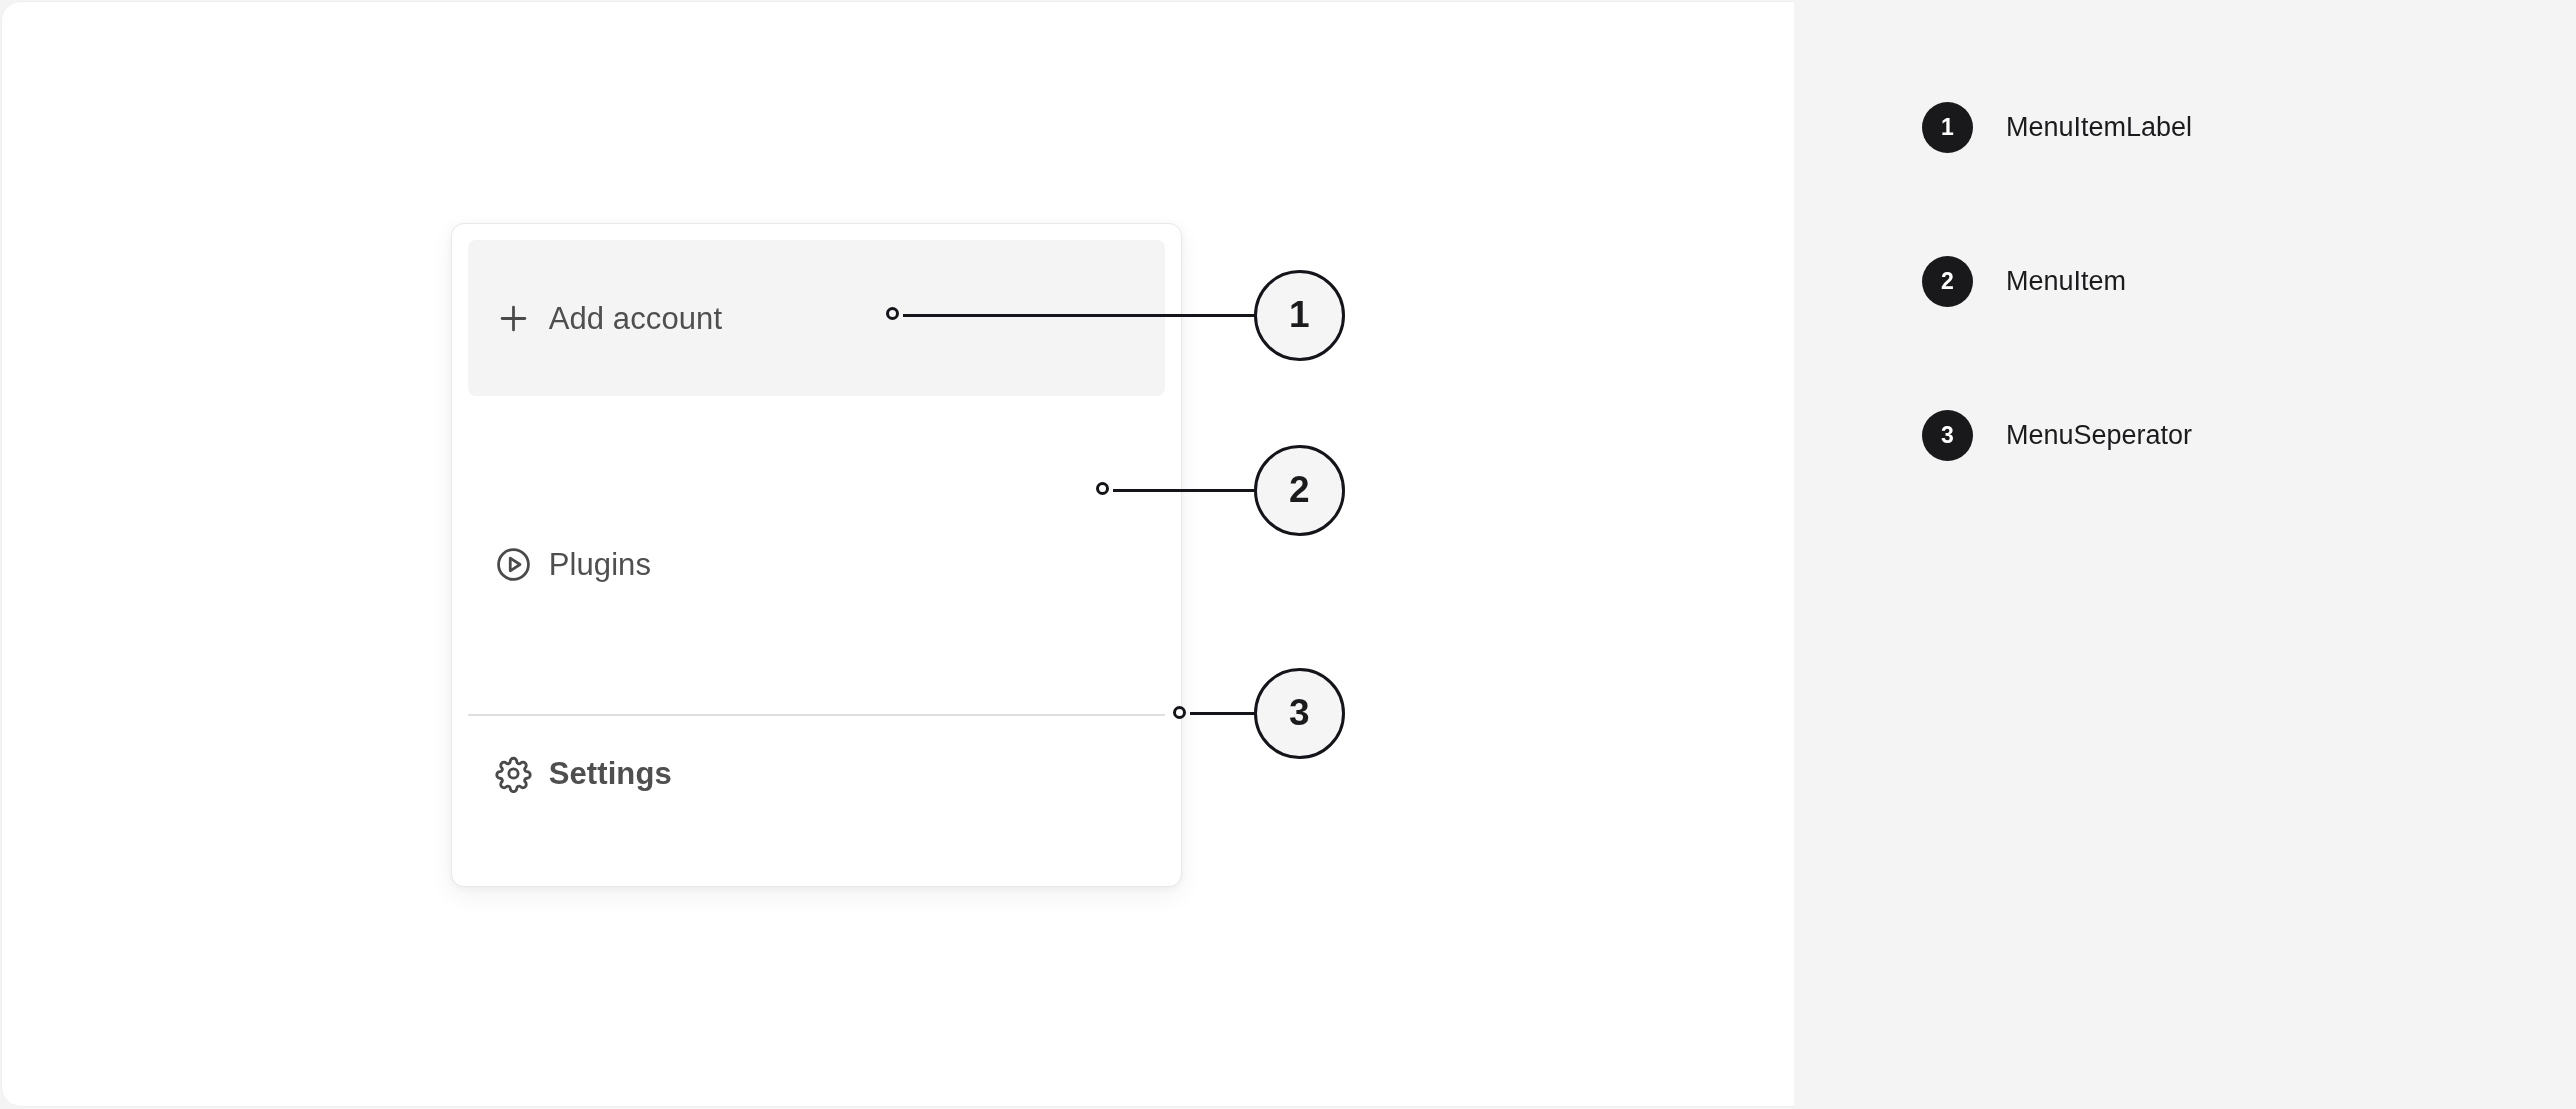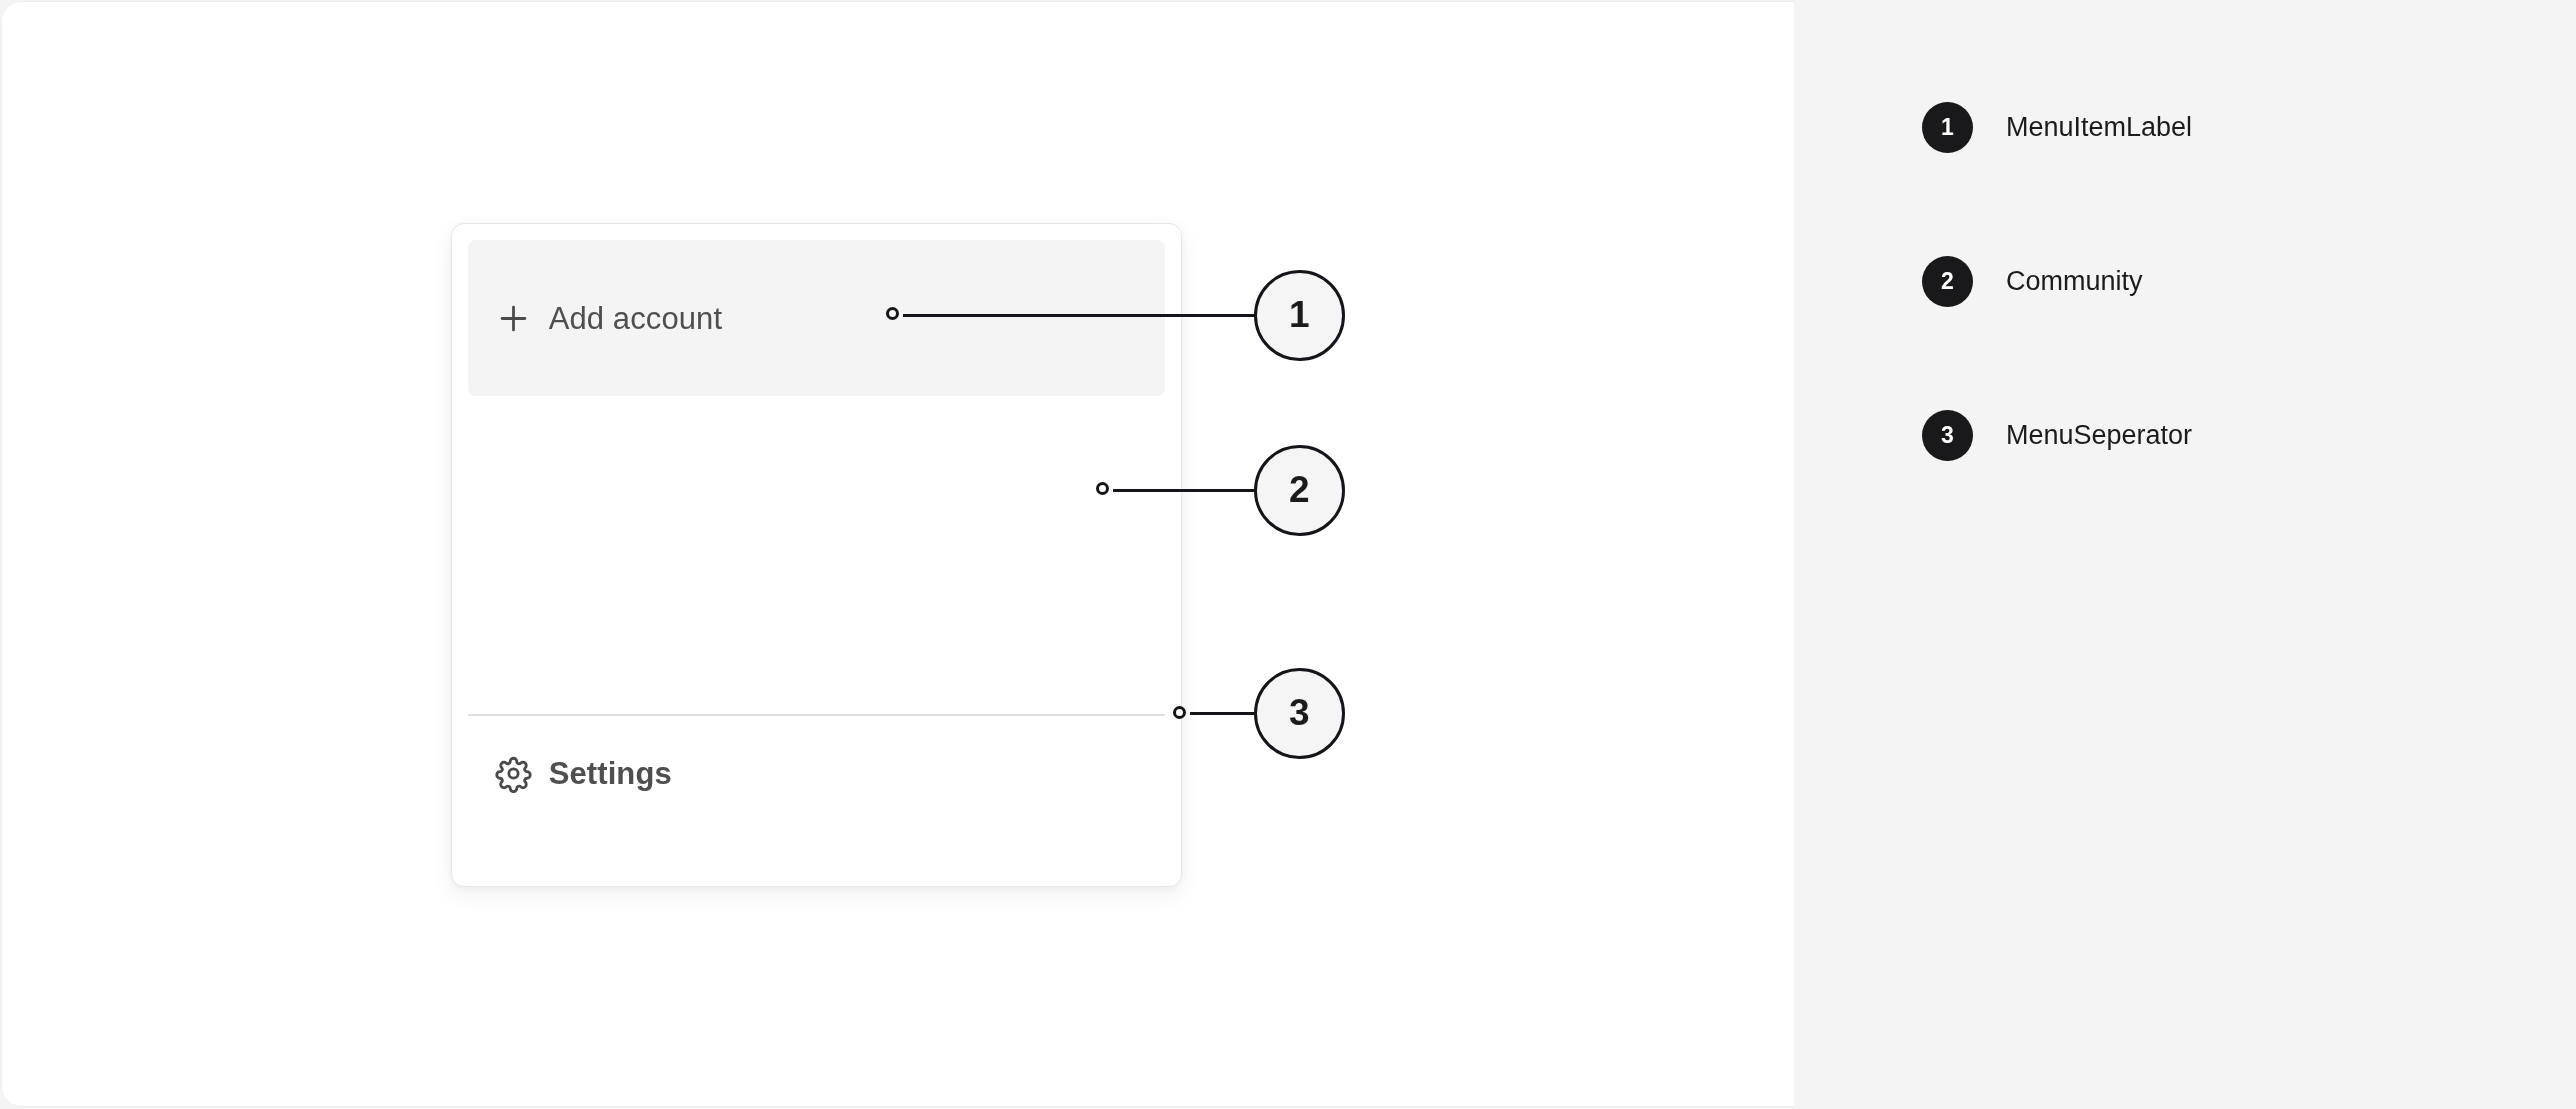--- a/index.html
+++ b/index.html
@@ -138,20 +138,29 @@
           <span class="mi-icon">
             <svg width="39" height="39" viewBox="0 0 24 24" fill="none" stroke="currentColor" stroke-width="1.7" stroke-linecap="round">
               <line x1="12" y1="5" x2="12" y2="19"></line>
               <line x1="5" y1="12" x2="19" y2="12"></line>
             </svg>
           </span>
           <span class="mi-label">Add account</span>
         </div>
 
 
+        <div class="menu-item" style="top:302px;">
+          <span class="mi-icon">
+            <svg width="39" height="39" viewBox="0 0 24 24" fill="none" stroke="currentColor" stroke-width="1.7" stroke-linejoin="round">
+              <circle cx="12" cy="12" r="9.2"></circle>
+              <path d="M10 8.1 L16 12 L10 15.9 Z"></path>
+            </svg>
+          </span>
+          <span class="mi-label">Plugins</span>
+        </div>
 
         <div class="menu-separator" style="top:490px;"></div>
 
         <div class="menu-item" style="top:511px;font-weight:bold;">
           <span class="mi-icon">
             <svg width="39" height="39" viewBox="0 0 24 24" fill="none" stroke="currentColor" stroke-width="1.75" stroke-linejoin="round">
               <path d="M12 2.6c1.12 0 2.03.91 2.03 2.03 0 .56.34 1.06.86 1.27.52.22 1.11.12 1.51-.28.79-.79 2.08-.79 2.87 0 .79.79.79 2.08 0 2.87-.4.4-.5.99-.28 1.51.21.52.71.86 1.27.86 1.12 0 2.03.91 2.03 2.03s-.91 2.03-2.03 2.03c-.56 0-1.06.34-1.27.86-.22.52-.12 1.11.28 1.51.79.79.79 2.08 0 2.87-.79.79-2.08.79-2.87 0-.4-.4-.99-.5-1.51-.28-.52.21-.86.71-.86 1.27 0 1.12-.91 2.03-2.03 2.03s-2.03-.91-2.03-2.03c0-.56-.34-1.06-.86-1.27-.52-.22-1.11-.12-1.51.28-.79.79-2.08.79-2.87 0-.79-.79-.79-2.08 0-2.87.4-.4.5-.99.28-1.51-.21-.52-.71-.86-1.27-.86-1.12 0-2.03-.91-2.03-2.03s.91-2.03 2.03-2.03c.56 0 1.06-.34 1.27-.86.22-.52.12-1.11-.28-1.51-.79-.79-.79-2.08 0-2.87.79-.79 2.08-.79 2.87 0 .4.4.99.5 1.51.28.52-.21.86-.71.86-1.27C9.97 3.51 10.88 2.6 12 2.6z"></path>
               <circle cx="12" cy="12" r="2.85"></circle>
             </svg>
           </span>
@@ -177,21 +186,21 @@
 
   <div class="legend-panel">
 
     <div class="legend-row" style="top:102px;">
       <span class="legend-badge">1</span>
       <span class="legend-label">MenuItemLabel</span>
     </div>
 
     <div class="legend-row" style="top:256px;">
       <span class="legend-badge">2</span>
-      <span class="legend-label">Community</span>
+      <span class="legend-label">MenuItem</span>
     </div>
 
     <div class="legend-row" style="top:410px;">
       <span class="legend-badge">3</span>
       <span class="legend-label">MenuSeperator</span>
     </div>
 
   </div>
 
 </div>

